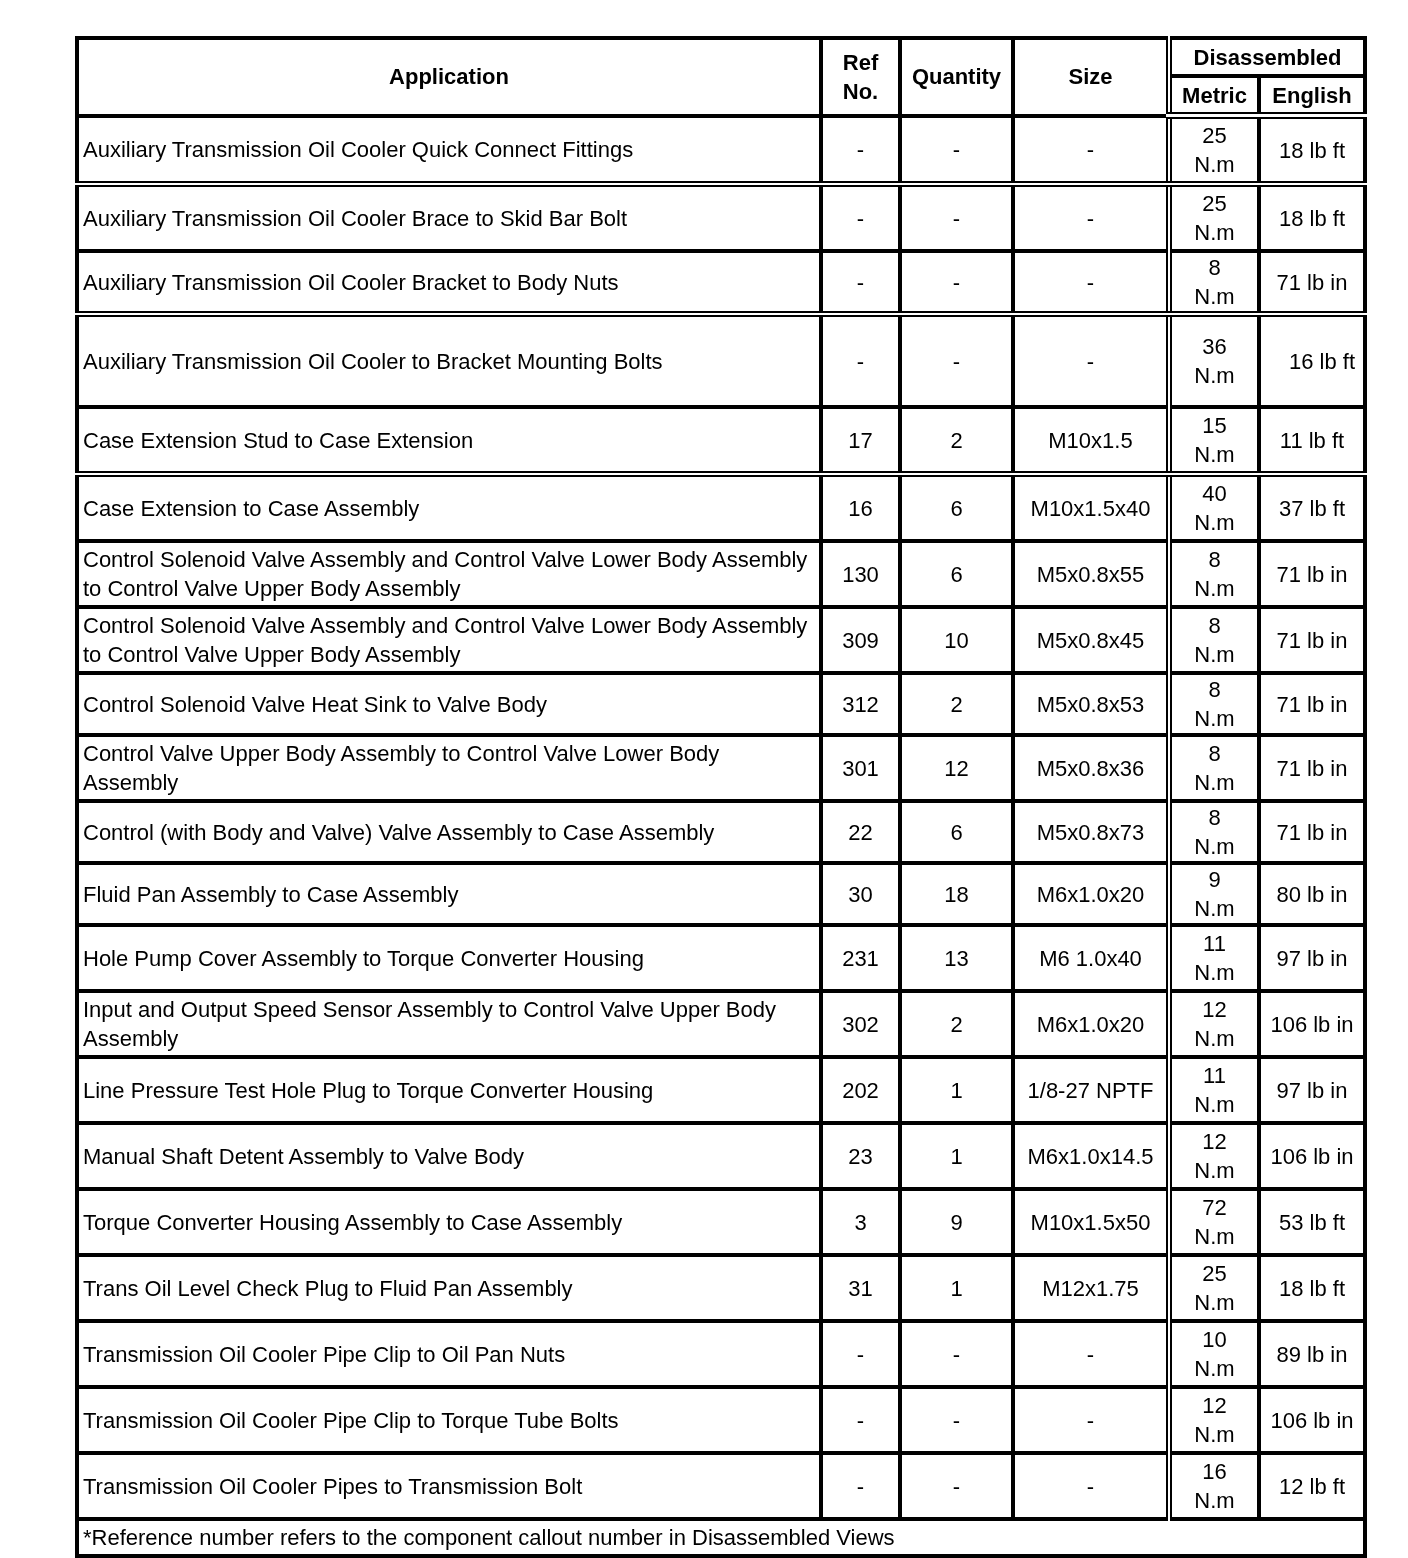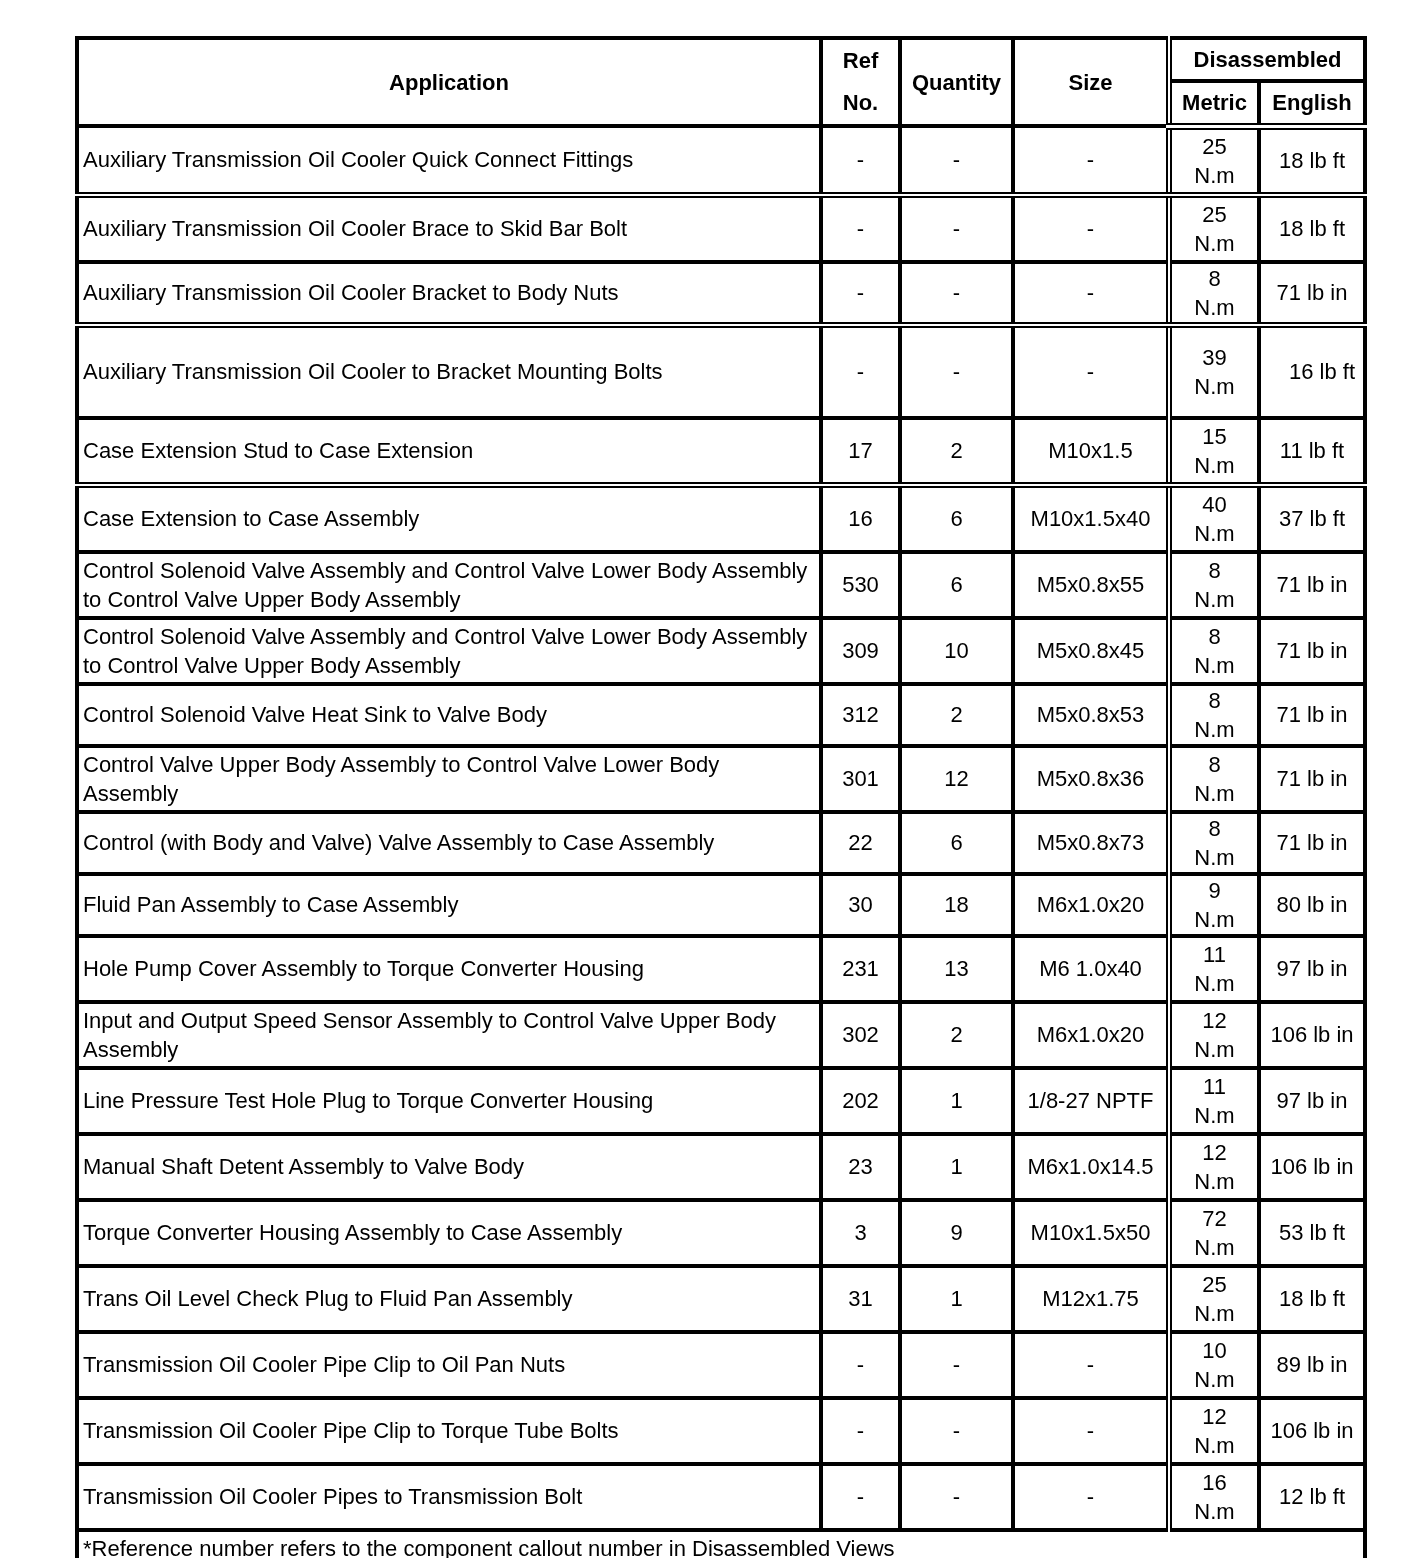--- a/index.html
+++ b/index.html
@@ -39,21 +39,21 @@
     <col class="c-app">
       <col class="c-ref">
       <col class="c-qty">
       <col class="c-size">
       <col class="c-met">
       <col class="c-eng">
   </colgroup>
   <thead>
     <tr class="h1">
       <th rowspan="2">Application</th>
-      <th rowspan="2"><span style="display:inline-block;width:50px;line-height:42px;">Ref No.</span></th>
+      <th rowspan="2"><span style="display:inline-block;width:50px;line-height:29px;">Ref No.</span></th>
       <th rowspan="2">Quantity</th>
       <th rowspan="2">Size</th>
       <th colspan="2" class="spec-h">Disassembled</th>
     </tr>
     <tr class="h2">
       <th class="metric-h">Metric</th>
       <th>English</th>
     </tr>
   </thead>
   <tbody id="tbody">
@@ -79,42 +79,42 @@
         <td class="qty">-</td>
         <td class="size">-</td>
         <td class="metric" style="padding: 0px 14px;">8 N.m</td>
         <td class="english" style="padding: 0px 8px;">71 lb in</td>
       </tr>
       <tr class="tall">
         <td class="app">Auxiliary Transmission Oil Cooler to Bracket Mounting Bolts</td>
         <td class="ref">-</td>
         <td class="qty">-</td>
         <td class="size">-</td>
-        <td class="metric" style="padding: 0px 14px;">39 N.m</td>
+        <td class="metric" style="padding: 0px 14px;">36 N.m</td>
         <td class="english" style="padding: 13px 8px; text-align: right;">16 lb ft</td>
       </tr>
       <tr class="tall sep-double">
         <td class="app">Case Extension Stud to Case Extension</td>
         <td class="ref">17</td>
         <td class="qty">2</td>
         <td class="size">M10x1.5</td>
         <td class="metric" style="padding: 0px 14px; margin-top: 48px;">15 N.m</td>
         <td class="english" style="padding: 0px 8px;">11 lb ft</td>
       </tr>
       <tr class="tall">
         <td class="app">Case Extension to Case Assembly</td>
         <td class="ref">16</td>
         <td class="qty">6</td>
         <td class="size">M10x1.5x40</td>
         <td class="metric" style="padding: 0px 14px;">40 N.m</td>
         <td class="english" style="padding: 0px 8px;">37 lb ft</td>
       </tr>
       <tr class="tall">
         <td class="app">Control Solenoid Valve Assembly and Control Valve Lower Body Assembly to Control Valve Upper Body Assembly</td>
-        <td class="ref">530</td>
+        <td class="ref">130</td>
         <td class="qty">6</td>
         <td class="size">M5x0.8x55</td>
         <td class="metric" style="padding: 0px 14px;">8 N.m</td>
         <td class="english" style="padding: 0px 8px;">71 lb in</td>
       </tr>
       <tr class="tall">
         <td class="app">Control Solenoid Valve Assembly and Control Valve Lower Body Assembly to Control Valve Upper Body Assembly</td>
         <td class="ref">309</td>
         <td class="qty">10</td>
         <td class="size">M5x0.8x45</td>

